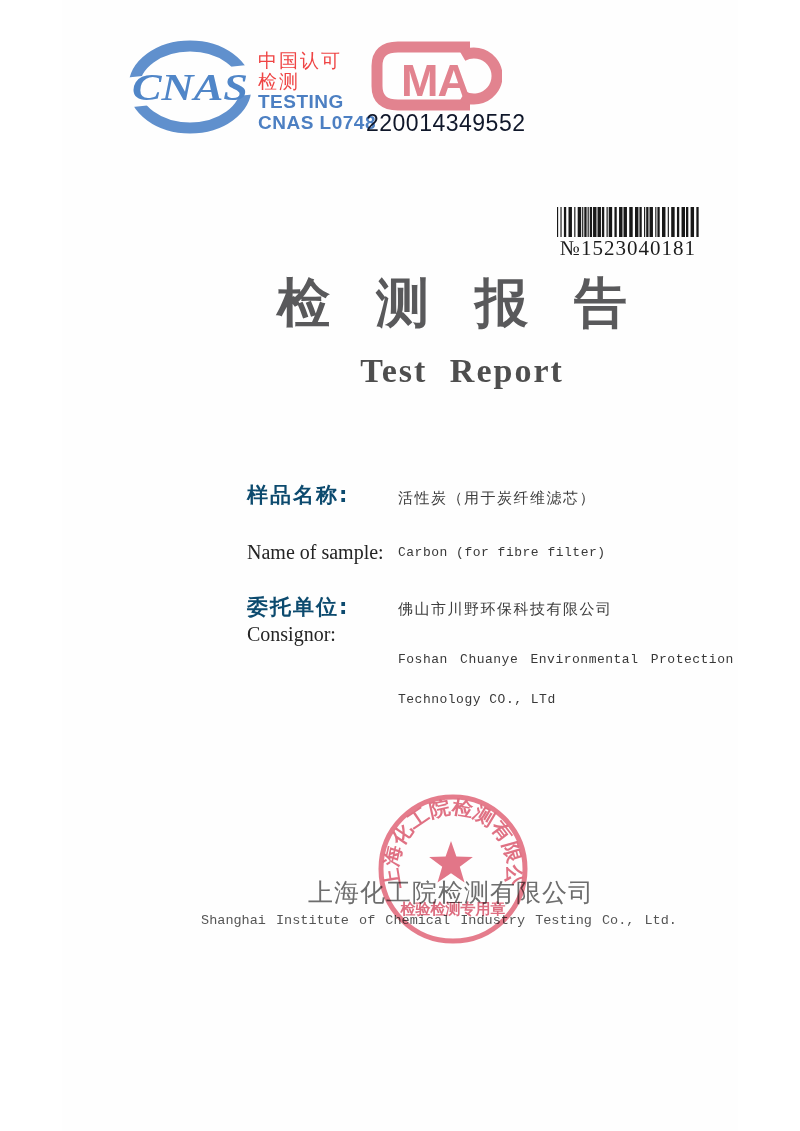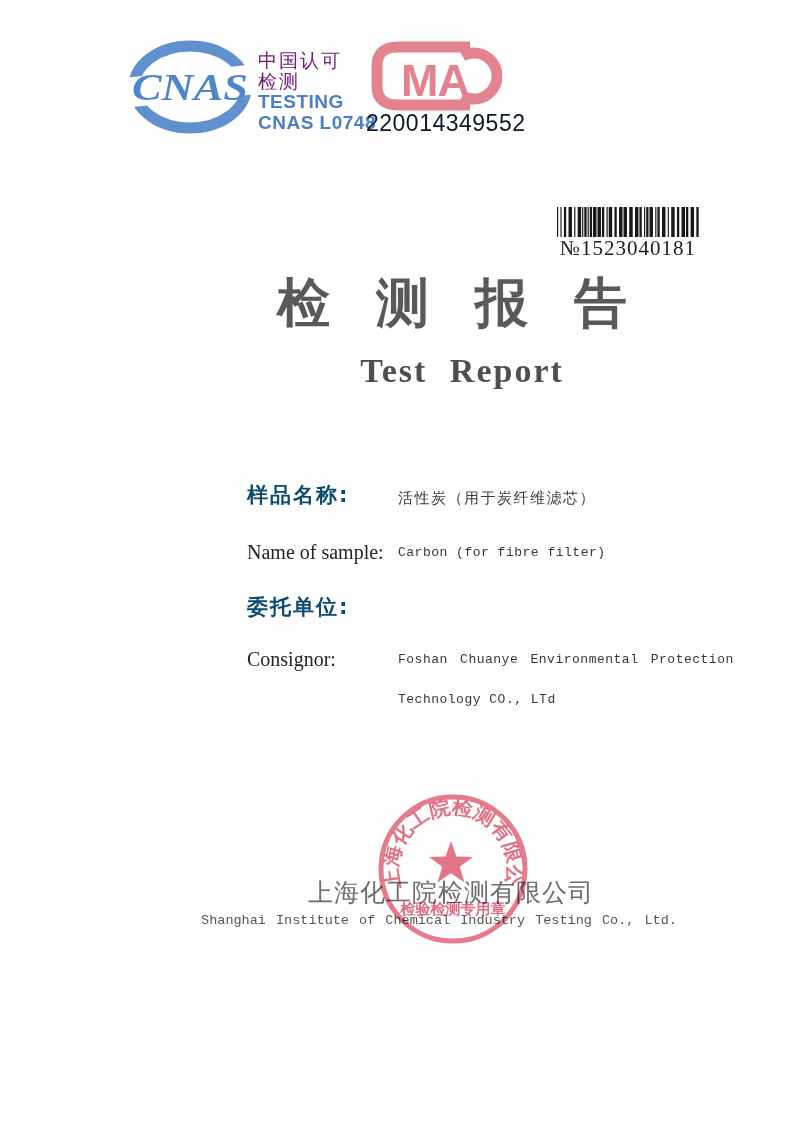--- a/index.html
+++ b/index.html
@@ -7,21 +7,21 @@
     position:relative;
     width:676px;height:1131px;
     margin:0 auto;
     background:#fefefe;
     overflow:hidden;
     font-family:"Liberation Sans", sans-serif;
   }
   
   .cnas-logo{position:absolute;left:66px;top:40px;width:124px;height:94px;}
   .cnas-text{position:absolute;left:196px;top:51px;line-height:20.5px;}
-  .cnas-text .cn{font-size:19px;color:#701a75;letter-spacing:2px;}
+  .cnas-text .cn{font-size:19px;color:#ef4444;letter-spacing:2px;}
   .cnas-text .en{font-size:19px;font-weight:700;color:#4c7fc2;letter-spacing:0.5px;}
   
   .cma-logo{position:absolute;left:308px;top:40px;width:132px;height:72px;}
   .cma-number{
     position:absolute;left:304px;top:110px;width:140px;
     font-size:23px;color:#0f172a;letter-spacing:0.5px;text-align:center;
   }
   
   .barcode{position:absolute;left:495px;top:207px;width:146px;height:30px;}
   .report-no{
@@ -154,22 +154,23 @@
   <h1 class="title-cn">检测报告</h1>
   <h2 class="title-en">Test Report</h2>
 
   <div class="f-label-cn" style="top:481px;">样品名称:</div>
   <div class="f-value-cn" style="top:489px;">活性炭（用于炭纤维滤芯）</div>
 
   <div class="f-label-en" style="top:541px;">Name of sample:</div>
   <div class="f-value-mono" style="top:545px;">Carbon (for fibre filter)</div>
 
   <div class="f-label-cn" style="top:593px;">委托单位:</div>
+  <div class="f-value-cn" style="top:600px;">佛山市川野环保科技有限公司</div>
 
-  <div class="f-label-en" style="top:648px;">Consignor:</div>
+  <div class="f-label-en" style="top:623px;">Consignor:</div>
   <div class="f-value-mono justified" style="top:652px;">Foshan Chuanye Environmental Protection</div>
   <div class="f-value-mono" style="top:692px;text-align:center;">Technology CO., LTd</div>
 
   <svg class="stamp" viewBox="0 0 170 170" xmlns="http://www.w3.org/2000/svg">
     <defs>
       <path id="seal-arc" d="M 33.3 102.8 A 55 55 0 1 1 136.7 102.8" fill="none"></path>
     </defs>
     <circle cx="85" cy="84" r="72" fill="none" stroke="#e26b7d" stroke-width="5"></circle>
     <polygon points="83,56 88.4,71.6 104.9,71.9 91.8,81.8 96.5,97.6 83,88.2 69.5,97.6 74.2,81.8 61.1,71.9 77.6,71.6" fill="#df6478"></polygon>
     <text font-size="19" font-weight="700" fill="#dc5e73" font-family="DejaVu Sans, sans-serif">

